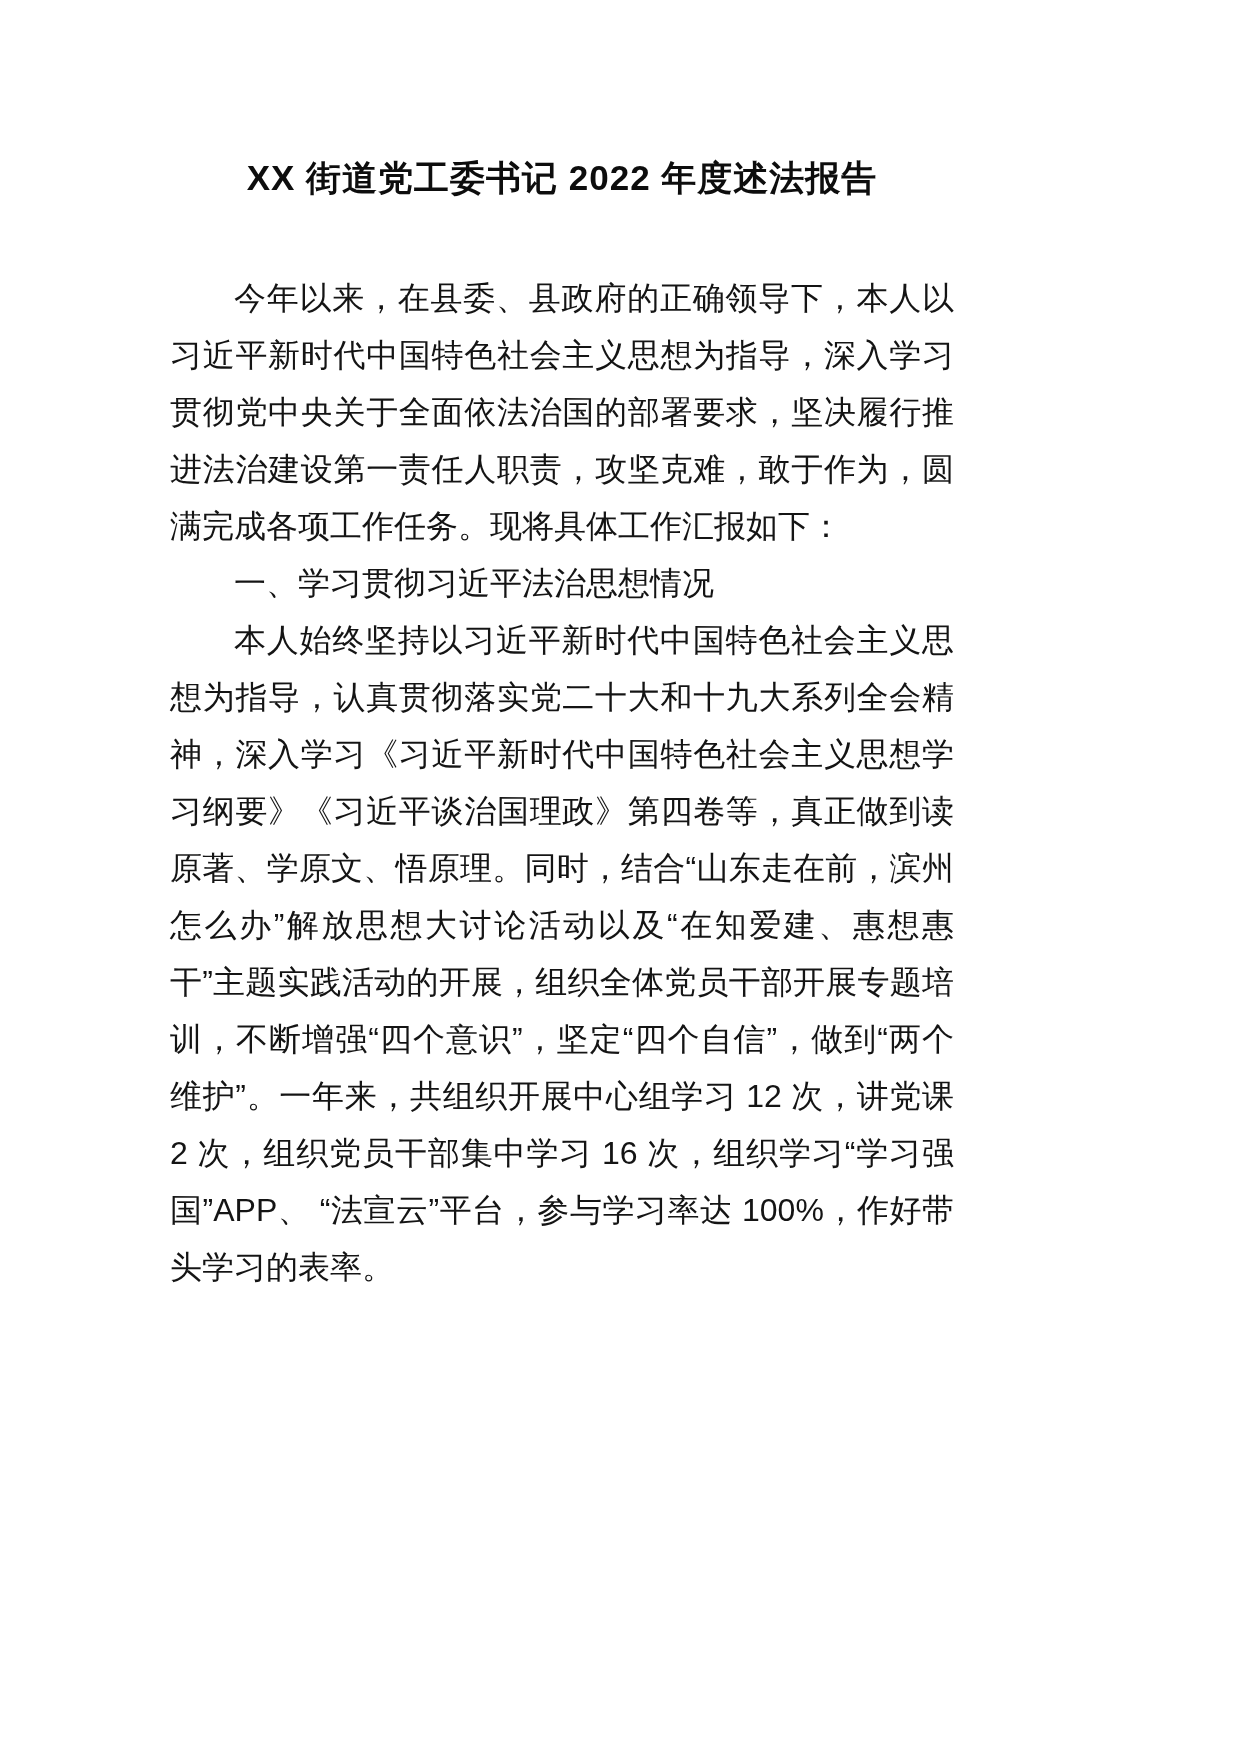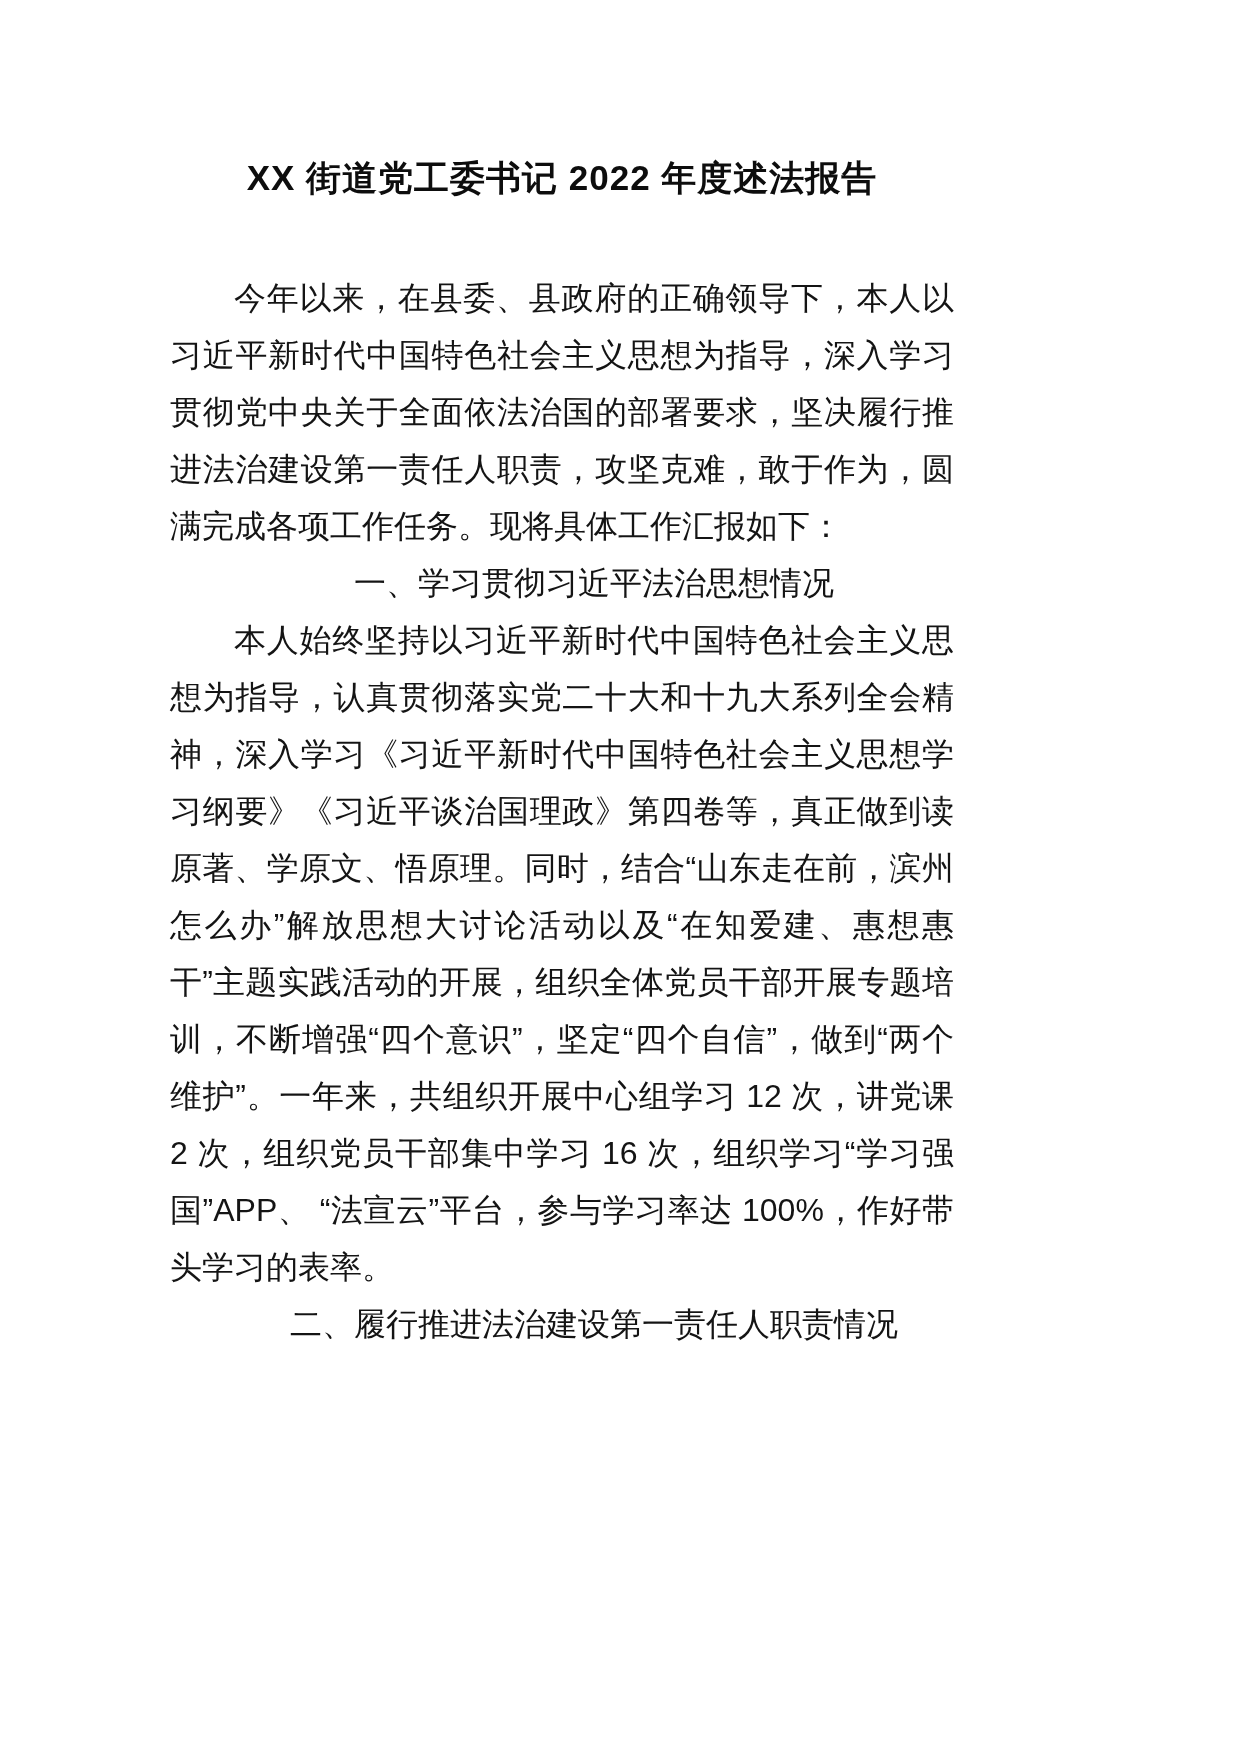--- a/index.html
+++ b/index.html
@@ -31,30 +31,29 @@
   .para {
     font-size: 32px;
     line-height: 57px;
     text-align: justify;
     text-indent: 2em;
     margin: 0;
     word-break: break-all;
     color: #141414;
   }
   .para.heading {
-    text-align: center;
+    text-align: left;
   }
 </style>
 </head>
 <body>
 
 <div class="page">
   <h1 class="doc-title">XX 街道党工委书记 2022 年度述法报告</h1>
 
   <p class="para">今年以来，在县委、县政府的正确领导下，本人以习近平新时代中国特色社会主义思想为指导，深入学习贯彻党中央关于全面依法治国的部署要求，坚决履行推进法治建设第一责任人职责，攻坚克难，敢于作为，圆满完成各项工作任务。现将具体工作汇报如下：</p>
 
   <p class="para heading">一、学习贯彻习近平法治思想情况</p>
 
   <p class="para">本人始终坚持以习近平新时代中国特色社会主义思想为指导，认真贯彻落实党二十大和十九大系列全会精神，深入学习《习近平新时代中国特色社会主义思想学习纲要》《习近平谈治国理政》第四卷等，真正做到读原著、学原文、悟原理。同时，结合“山东走在前，滨州怎么办”解放思想大讨论活动以及“在知爱建、惠想惠干”主题实践活动的开展，组织全体党员干部开展专题培训，不断增强“四个意识”，坚定“四个自信”，做到“两个维护”。一年来，共组织开展中心组学习 12 次，讲党课 2 次，组织党员干部集中学习 16 次，组织学习“学习强国”APP、 “法宣云”平台，参与学习率达 100%，作好带头学习的表率。</p>
 
-  <p class="para heading">二、履行推进法治建设第一责任人职责情况</p>
 
 </div>
 
 </body></html>

